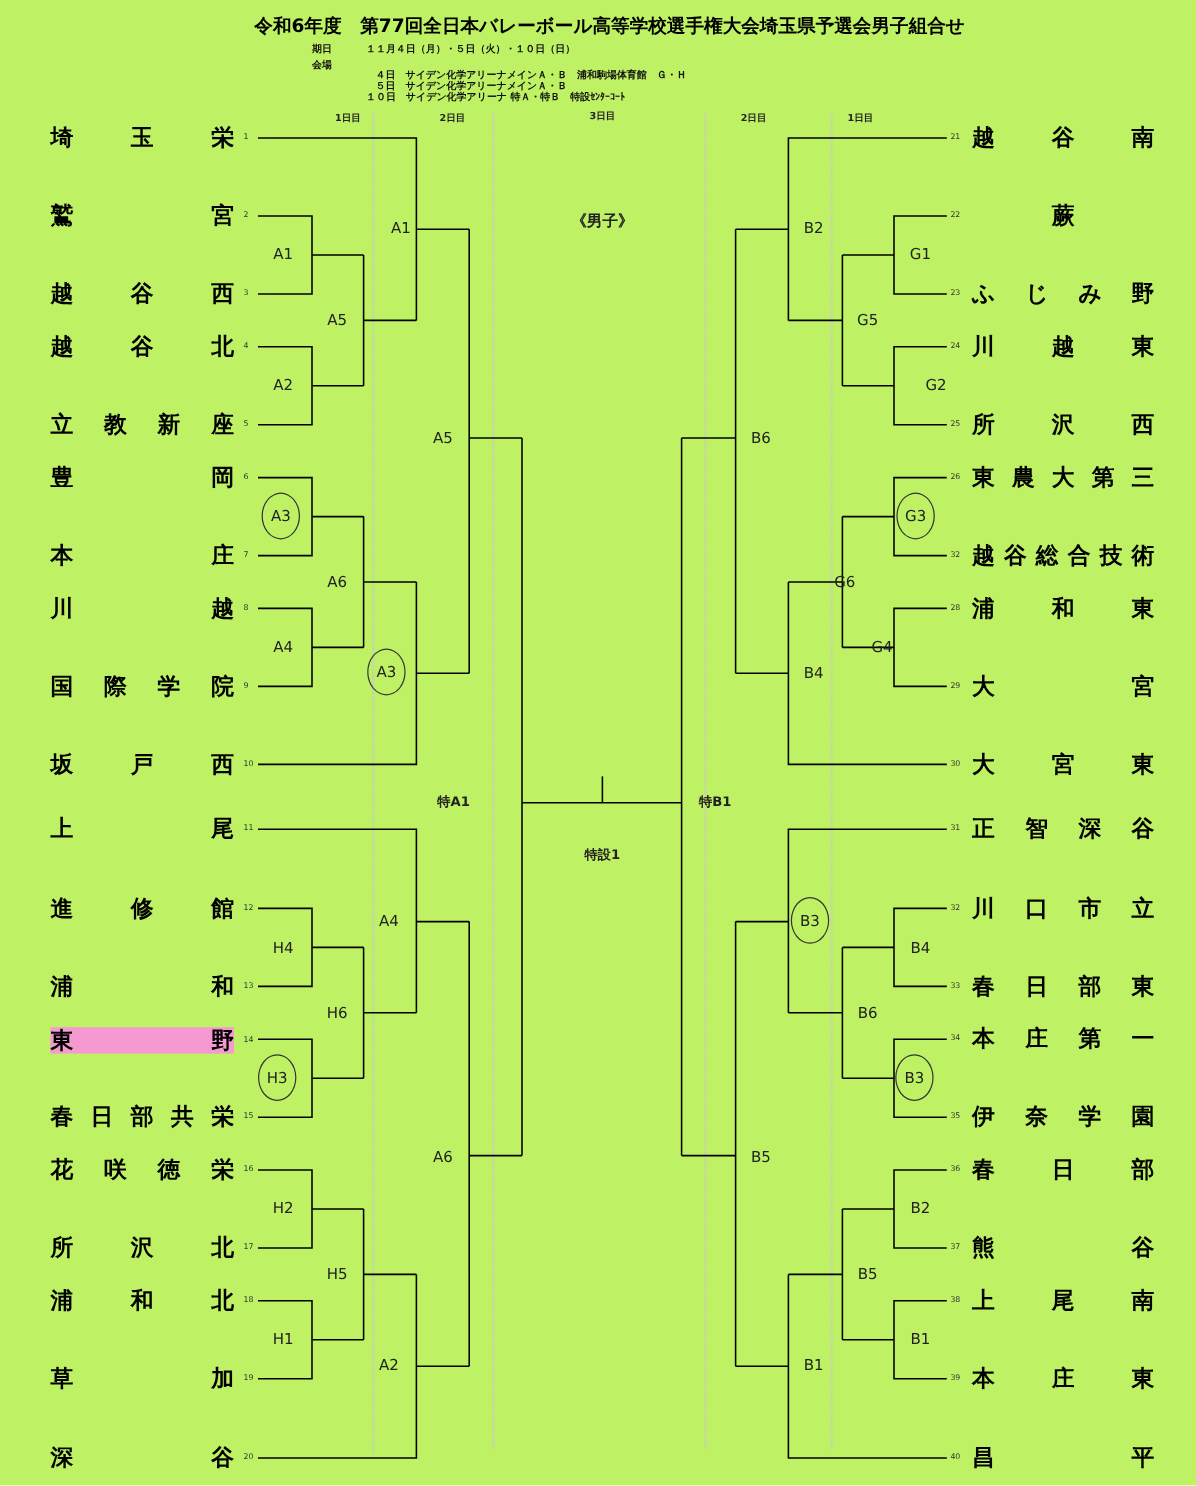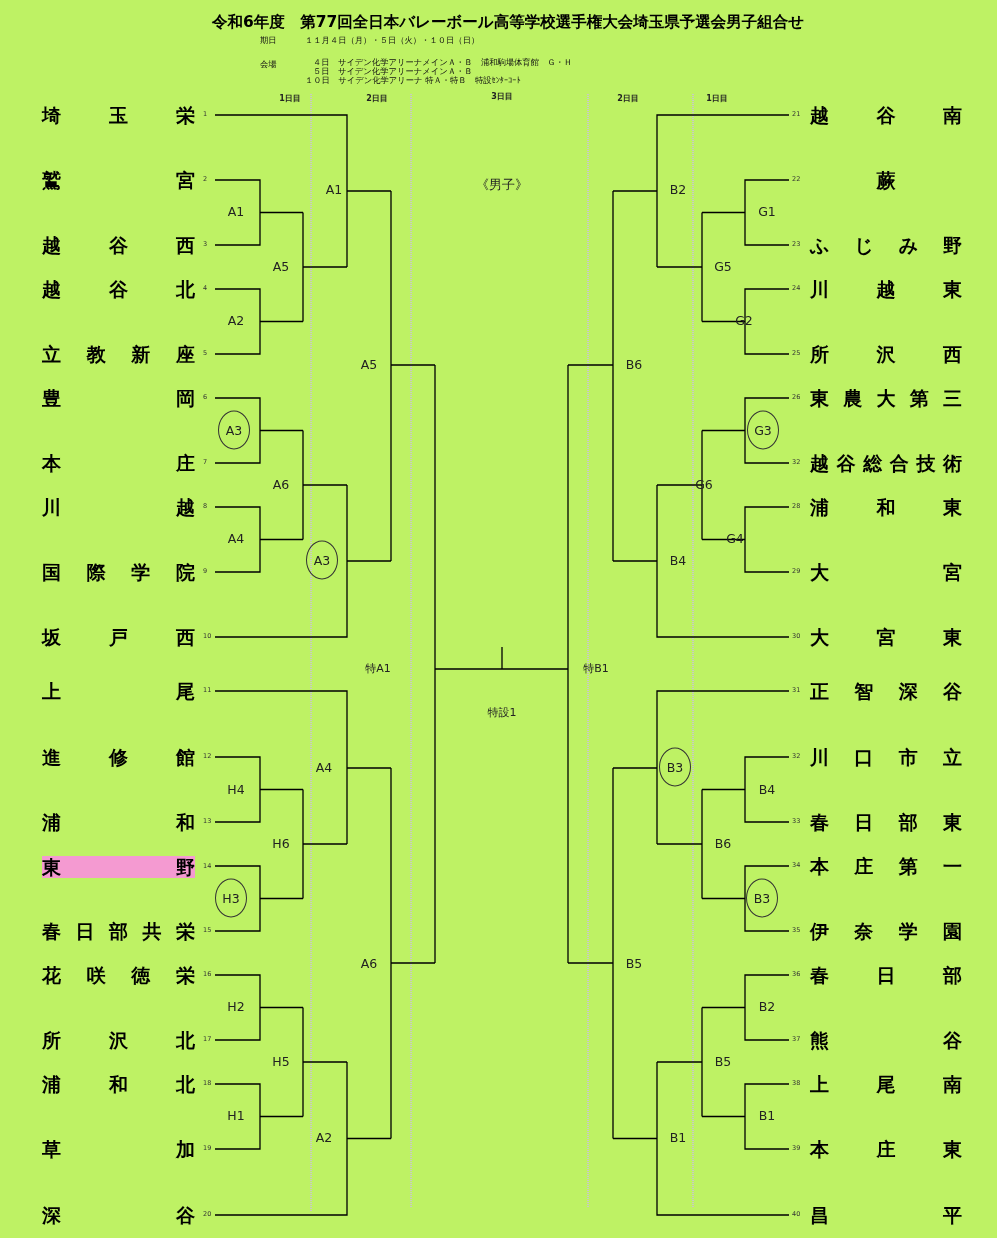--- a/index.html
+++ b/index.html
@@ -1,17 +1,17 @@
 <!DOCTYPE html>
 <html><head>
 <meta charset="utf-8">
 <style>
 html,body{margin:0;padding:0;background:#fff;}
 #page{position:relative;width:997px;height:1238px;background:#bef264;overflow:hidden;font-family:"DejaVu Sans","Liberation Sans",sans-serif;color:#000;}
-.abs{position:absolute;white-space:nowrap;}
+.abs{position:absolute;white-space:nowrap;font-weight:bold;}
 .title{left:198px;top:12px;width:620px;font-size:15.5px;font-weight:bold;text-align:center;line-height:20px;color:#000;}
 .info{font-size:8.3px;line-height:10px;color:#111;}
 .dayh{font-size:8px;font-weight:bold;color:#222;transform:translateX(-50%);line-height:10px;}
 svg#lines{position:absolute;left:0;top:0;}
 .team{position:absolute;left:0;height:0;width:997px;}
 .tname{position:absolute;top:-11px;height:22px;line-height:22px;font-size:19px;font-weight:bold;display:flex;justify-content:space-between;align-items:center;color:#000;}
 .team.l .tname{left:42px;width:153px;}
 .team.r .tname{left:810px;width:152px;}
 .seed{position:absolute;top:-5px;font-size:6.5px;line-height:9px;color:#333;}
 .team.l .seed{left:203px;}
@@ -23,21 +23,21 @@
 .center-small{transform:translate(-50%,-50%);font-size:11px;color:#222;line-height:14px;}
 </style>
 </head>
 <body>
 
 <div id="page" style="--hl: #f49ad1;">
 
   <div class="abs title">令和6年度　第77回全日本バレーボール高等学校選手権大会埼玉県予選会男子組合せ</div>
   <div class="abs info" style="left:260px;top:35px">期日</div>
   <div class="abs info" style="left:305px;top:35px">１１月４日（月）・５日（火）・１０日（日）</div>
-  <div class="abs info" style="left:260px;top:59px">会場</div>
+  <div class="abs info" style="left:260px;top:49px">会場</div>
   <div class="abs info" style="left:313px;top:57px">４日　サイデン化学アリーナメインＡ・Ｂ　浦和駒場体育館　Ｇ・Ｈ</div>
   <div class="abs info" style="left:313px;top:66px">５日　サイデン化学アリーナメインＡ・Ｂ</div>
   <div class="abs info" style="left:305px;top:75px">１０日　サイデン化学アリーナ 特Ａ・特Ｂ　特設ｾﾝﾀｰｺｰﾄ</div>
 
   <div class="abs dayh" style="left:290px;top:94px">1日目</div>
   <div class="abs dayh" style="left:377px;top:94px">2日目</div>
   <div class="abs dayh" style="left:502px;top:92px">3日目</div>
   <div class="abs dayh" style="left:628px;top:94px">2日目</div>
   <div class="abs dayh" style="left:717px;top:94px">1日目</div>
 
@@ -451,21 +451,21 @@
   <div class="ml circled" style="left:322px;top:560px">
       <span>A3</span>
     </div>
   <div class="ml" style="left:324px;top:768px"><span>A4</span></div>
   <div class="ml" style="left:324px;top:1138px"><span>A2</span></div>
 
   <div class="ml" style="left:369px;top:365px"><span>A5</span></div>
   <div class="ml" style="left:369px;top:964px"><span>A6</span></div>
 
   <div class="ml" style="left:767px;top:212px"><span>G1</span></div>
-  <div class="ml" style="left:744px;top:321px"><span>G2</span></div>
+  <div class="ml" style="left:780px;top:321px"><span>G2</span></div>
   <div class="ml circled" style="left:763px;top:430px">
       <span>G3</span>
     </div>
   <div class="ml" style="left:735px;top:539px"><span>G4</span></div>
   <div class="ml" style="left:767px;top:790px"><span>B4</span></div>
   <div class="ml circled" style="left:762px;top:898px">
       <span>B3</span>
     </div>
   <div class="ml" style="left:767px;top:1007px"><span>B2</span></div>
   <div class="ml" style="left:767px;top:1116px"><span>B1</span></div>

